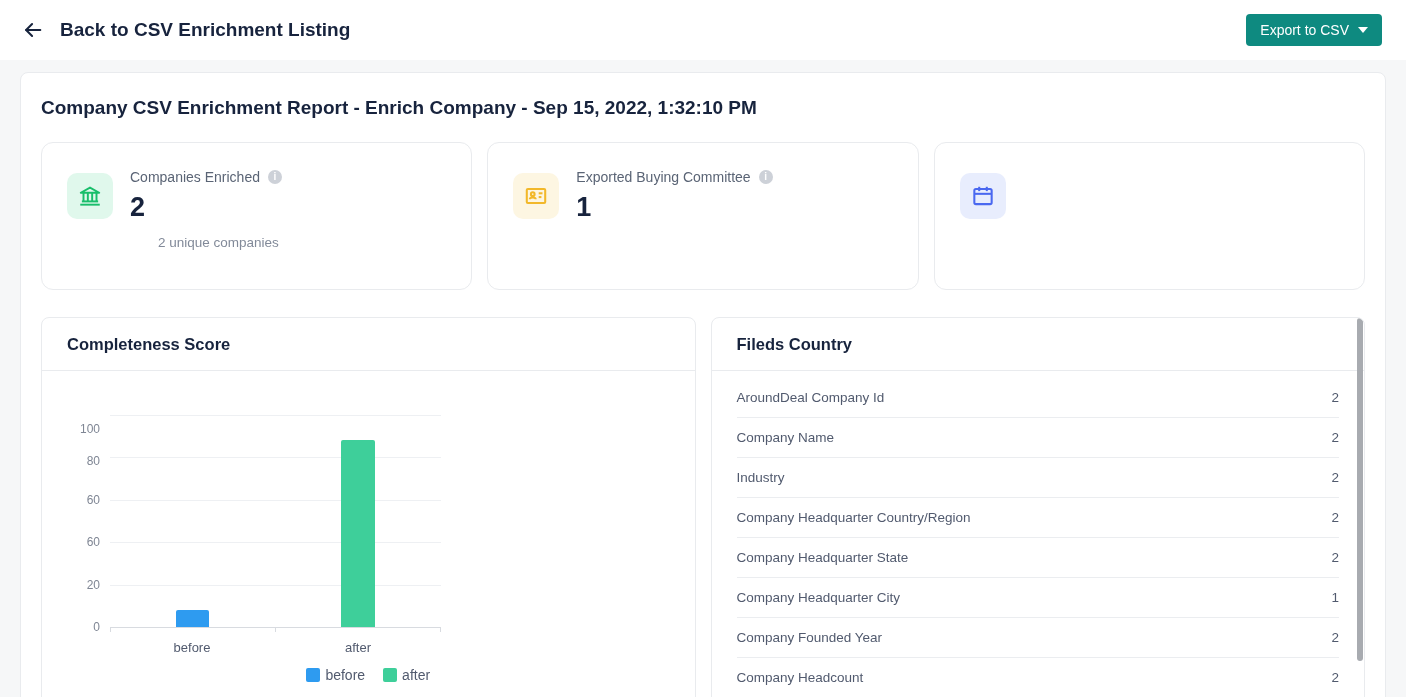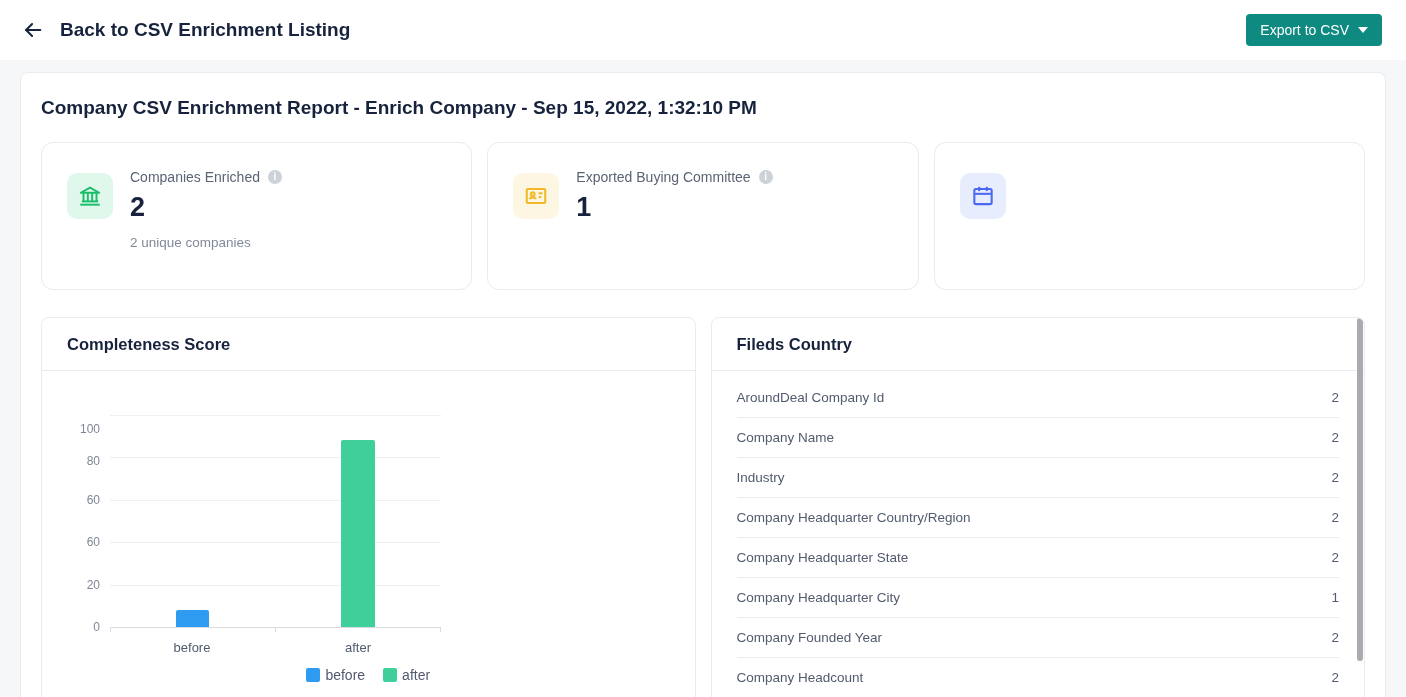--- a/index.html
+++ b/index.html
@@ -51,21 +51,21 @@
   .stat-icon-box.yellow { background: #fdf6e2; }
   .stat-icon-box.blue   { background: #e8edfd; }
   .stat-label-row { display: flex; align-items: center; gap: 8px; margin-bottom: 7px; }
   .stat-label { font-size: 14px; color: #5a6475; }
   .info-icon {
     width: 14px; height: 14px; border-radius: 50%; background: #cdd1d8;
     color: #fff; font-size: 10px; font-weight: 700; line-height: 14px;
     text-align: center; display: inline-block; font-style: normal;
   }
   .stat-value { font-size: 27px; font-weight: 700; color: #17233d; margin-bottom: 12px; }
-  .stat-subtitle { font-size: 13.5px; color: #828a99; }
+  .stat-subtitle { font-size: 13.5px; color: #828a99; margin-left: 28px; }
   
   .panels-row { display: flex; gap: 15px; align-items: flex-start; }
   .panel {
     flex: 1; background: #fff; border: 1px solid #e9ebee; border-radius: 8px;
     position: relative; overflow: hidden;
   }
   .panel-1 { height: 378px; }
   .panel-2 { height: 420px; }
   .panel-3 { height: 420px; }
   .panel-header {

